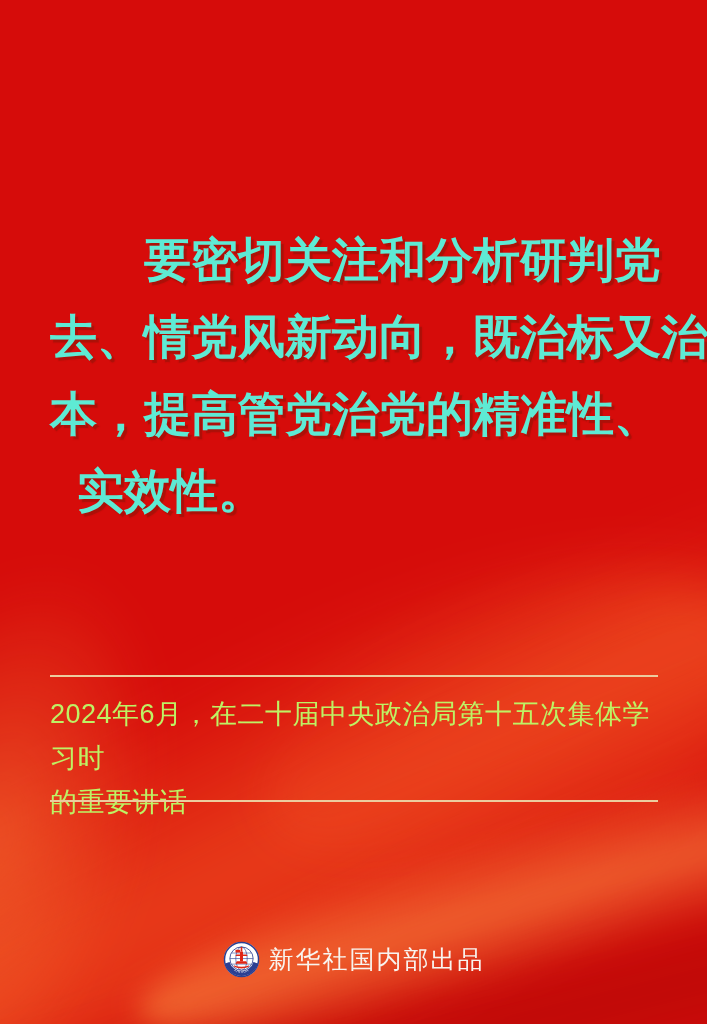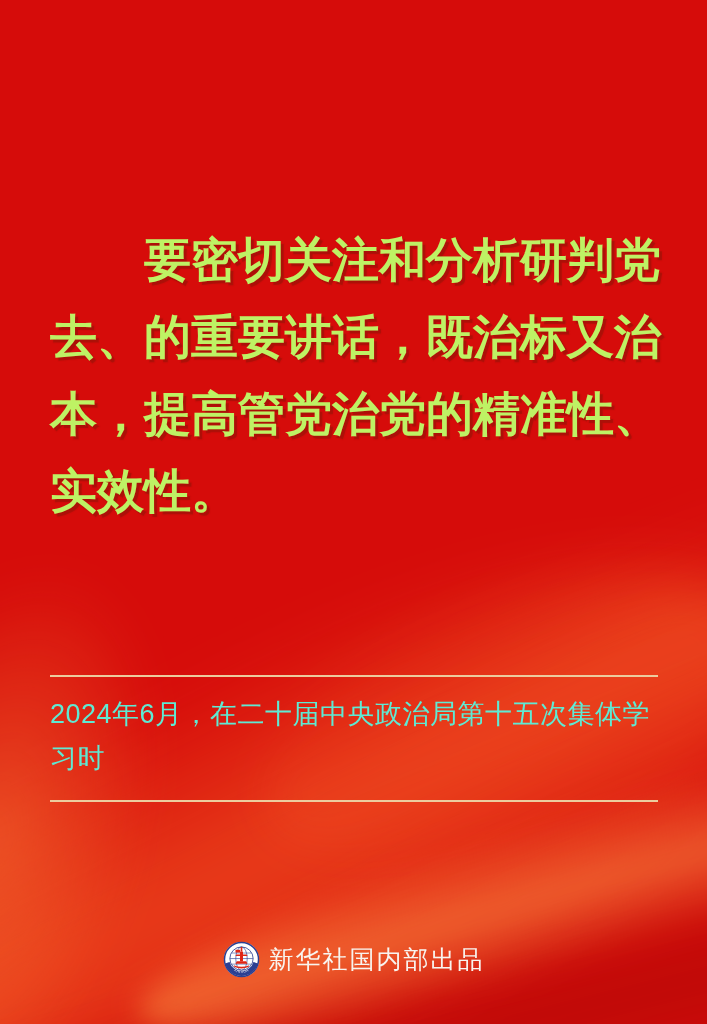--- a/index.html
+++ b/index.html
@@ -46,40 +46,40 @@
     transform:rotate(-14deg);
     filter:blur(18px);
   }
   
   .quote{
     position:absolute;left:50px;top:222px;width:608px;
     font-family:"Liberation Serif","DejaVu Serif",serif;
     font-weight:bold;
     font-size:47px;
     line-height:77px;
-    color:#bef264;
+    color:#5eead4;
     text-shadow:3px 3px 1px rgba(165,18,8,.85);
   }
   .quote-line{
     text-align:justify;
     text-align-last:justify;
     white-space:nowrap;
   }
   .quote-line.first{text-indent:2em;}
-  .quote-line.last{text-align-last:left;}
+  .quote-line.last{text-align-last:left;margin-left:27px;}
   
   .divider{
     position:absolute;left:50px;width:608px;height:2px;
     background:#eccc9e;
   }
   .divider.top{top:675px;}
   .divider.bottom{top:800px;}
   .attribution{
     position:absolute;left:50px;top:692px;width:612px;
-    color:#5eead4;
+    color:#bef264;
     font-size:27px;
     line-height:44px;
     font-weight:500;
     letter-spacing:.5px;
   }
   
   .footer{
     position:absolute;left:0;top:934px;width:707px;height:50px;
     display:flex;align-items:center;justify-content:center;gap:9px;
   }
@@ -97,28 +97,29 @@
 <div class="poster">
 
   <div class="silk silk-1"></div>
   <div class="silk silk-3"></div>
   <div class="silk silk-4"></div>
   <div class="silk silk-5"></div>
   <div class="silk silk-2"></div>
 
   <div class="quote">
     <div class="quote-line first">要密切关注和分析研判党</div>
-    <div class="quote-line">去、的重要讲话，既治标又治</div>
+    <div class="quote-line">去、情党风新动向，既治标又治</div>
     <div class="quote-line">本，提高管党治党的精准性、</div>
     <div class="quote-line last">实效性。</div>
   </div>
 
   <div class="divider top"></div>
   <div class="attribution">
     <div>2024年6月，在二十届中央政治局第十五次集体学习时</div>
+    <div>的重要讲话</div>
   </div>
   <div class="divider bottom"></div>
 
   <div class="footer">
     <svg class="logo" viewBox="0 0 40 40" aria-hidden="true">
       <defs>
         <path id="arcpath" d="M6.2,24.5 A14.5,14.5 0 0,0 33.8,24.5"></path>
       </defs>
       <circle cx="20" cy="20" r="19" fill="#ffffff"></circle>
       <circle cx="20" cy="20" r="18.4" fill="none" stroke="#2b3f92" stroke-width="1.6"></circle>

